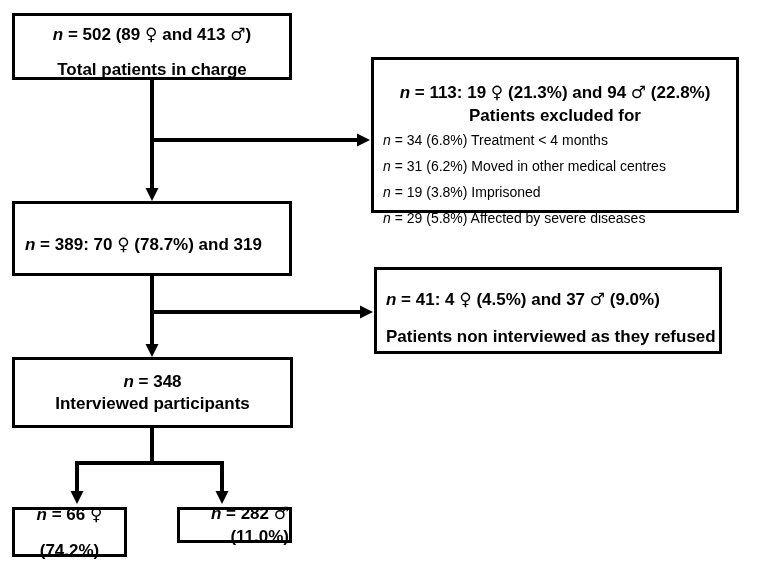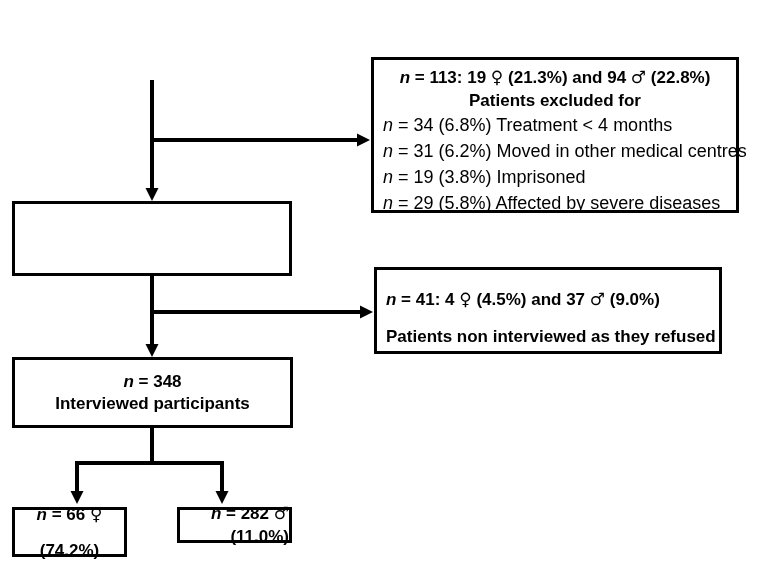--- a/index.html
+++ b/index.html
@@ -35,23 +35,23 @@
     justify-content: center;
     font-weight: bold;
     font-size: 17px;
     z-index: 1;
   }
   .bl { white-space: nowrap; line-height: 17px; }
   em { font-style: italic; }
   .sym { font-family: "DejaVu Sans", sans-serif; font-weight: normal; }
 
   #box-total        { left: 12px;  top: 13px;  width: 280px; height: 67px;  align-items: center; row-gap: 18px; padding-top: 10px; }
-  #box-excluded     { left: 371px; top: 57px;  width: 368px; height: 156px; justify-content: space-between; padding-top: 6px; }
+  #box-excluded     { left: 371px; top: 57px;  width: 368px; height: 156px; justify-content: space-between; padding-top: 21px; }
   #box-excluded .hdr { text-align: center; line-height: 23px; white-space: nowrap; }
-  #box-excluded .items { margin-top: 0; padding-left: 9px; font-weight: normal; font-size: 18px; }
+  #box-excluded .items { margin-top: 0; padding-left: 9px; font-weight: normal; font-size: 14px; }
   #box-excluded .items .bl { line-height: 26px; }
   #box-eligible     { left: 12px;  top: 201px; width: 280px; height: 75px;  padding-left: 10px; padding-top: 12px; row-gap: 17px; }
   #box-refused      { left: 374px; top: 267px; width: 348px; height: 87px;  padding-left: 9px;  padding-top: 14px; row-gap: 20px; }
   #box-interviewed  { left: 12px;  top: 357px; width: 281px; height: 71px;  align-items: center; row-gap: 5px; }
   #box-female       { left: 12px;  top: 507px; width: 115px; height: 50px;  align-items: center; row-gap: 19px; }
   #box-male         { left: 177px; top: 507px; width: 115px; height: 36px;  align-items: flex-end; row-gap: 6px; }
 </style>
 </head>
 <body>
 
@@ -77,33 +77,38 @@
     <g>
       <line class="cline" x1="152" y1="428" x2="152" y2="465"></line>
       <line class="cline" x1="75" y1="463" x2="224" y2="463"></line>
       <line class="cline" x1="77" y1="461" x2="77" y2="492"></line>
       <polygon class="ahead" points="70.5,491 83.5,491 77,504"></polygon>
       <line class="cline" x1="222" y1="461" x2="222" y2="492"></line>
       <polygon class="ahead" points="215.5,491 228.5,491 222,504"></polygon>
     </g>
   </svg>
 
+  <div class="box" id="box-total">
+    <div class="bl"><em>n</em> = 502 (89 <span class="sym">♀</span> and 413 <span class="sym">♂</span>)</div>
+    <div class="bl">Total patients in charge</div>
+  </div>
 
   <div class="box" id="box-excluded">
     <div class="hdr bl"><em>n</em> = 113: 19 <span class="sym">♀</span> (21.3%) and 94 <span class="sym">♂</span> (22.8%)</div>
     <div class="hdr bl">Patients excluded for</div>
     <div class="items">
       <div class="bl"><em>n</em> = 34 (6.8%) Treatment &lt; 4 months</div>
       <div class="bl"><em>n</em> = 31 (6.2%) Moved in other medical centres</div>
       <div class="bl"><em>n</em> = 19 (3.8%) Imprisoned</div>
       <div class="bl"><em>n</em> = 29 (5.8%) Affected by severe diseases</div>
     </div>
   </div>
 
   <div class="box" id="box-eligible">
+    <div class="bl"><em>n</em> = 389: 70 <span class="sym">♀</span> (78.7%) and 319</div>
   </div>
 
   <div class="box" id="box-refused">
     <div class="bl"><em>n</em> = 41: 4 <span class="sym">♀</span> (4.5%) and 37 <span class="sym">♂</span> (9.0%)</div>
     <div class="bl">Patients non interviewed as they refused</div>
   </div>
 
   <div class="box" id="box-interviewed">
     <div class="bl"><em>n</em> = 348</div>
     <div class="bl">Interviewed participants</div>

